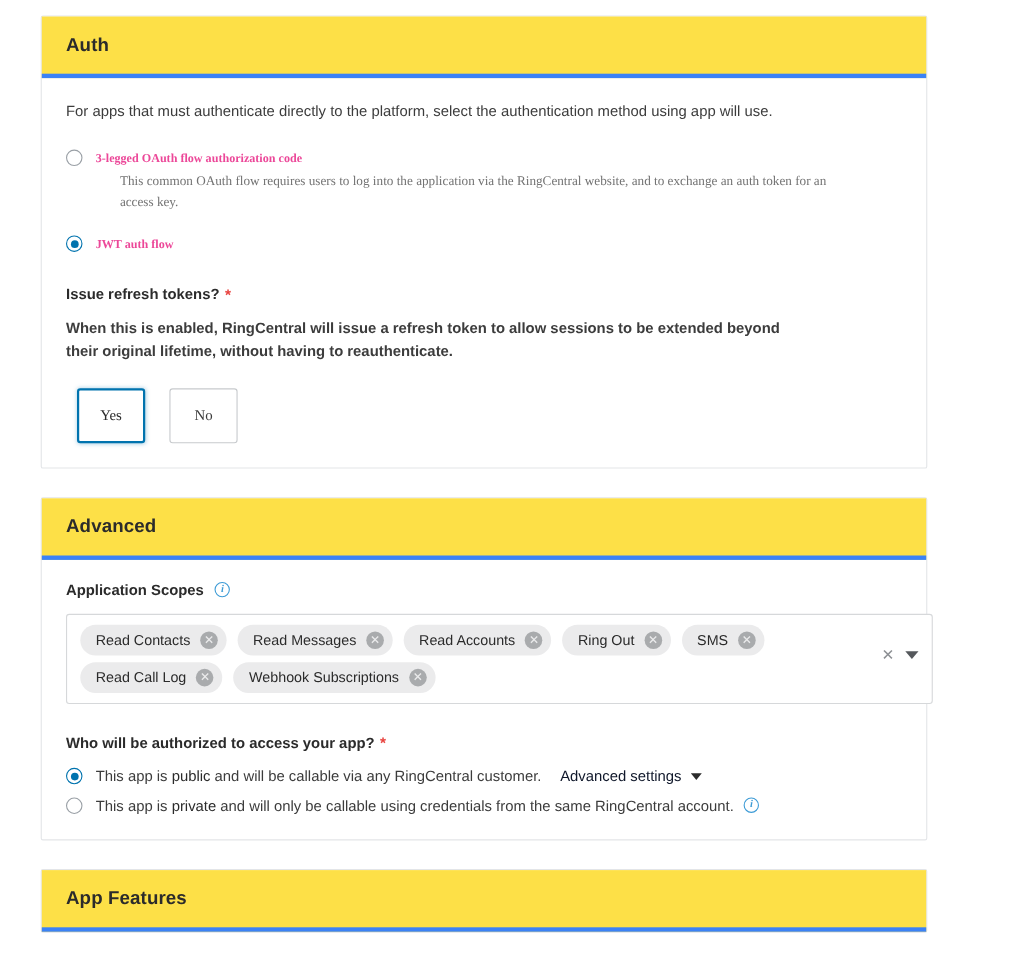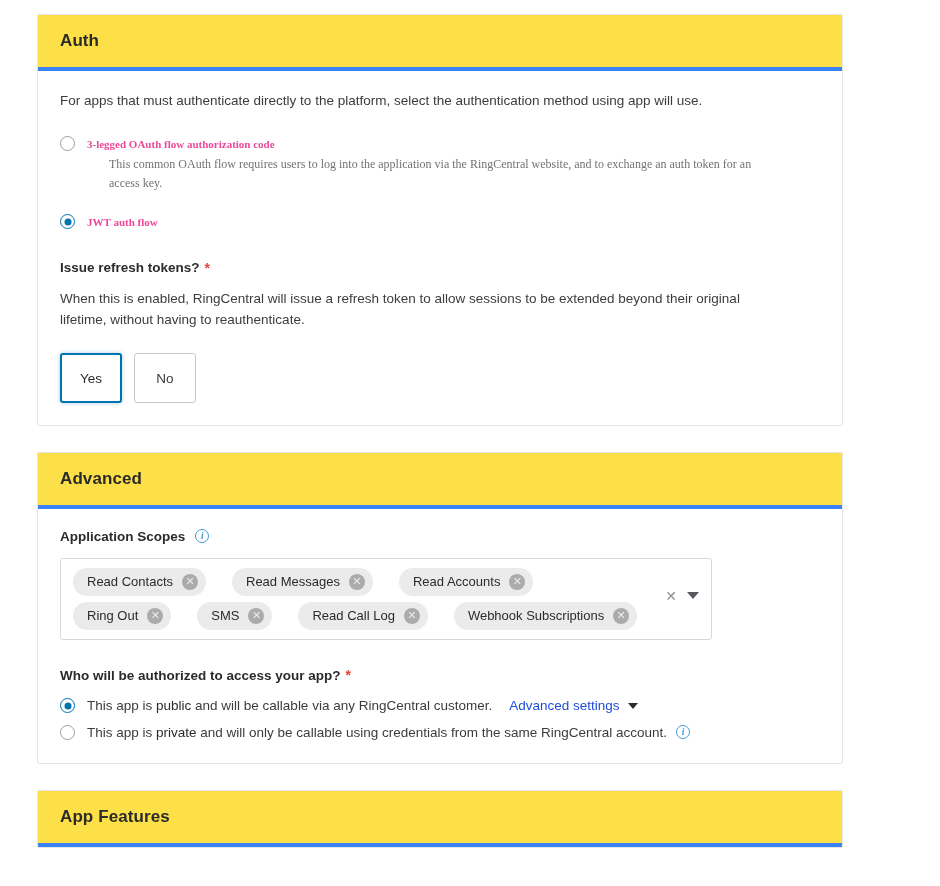--- a/index.html
+++ b/index.html
@@ -120,37 +120,39 @@
     align-items: center;
   }
   .req { color: #e8413d; margin-left: 5px; font-size: 14px; line-height: 1; }
 
   .helper {
     font-size: 13.5px;
     color: #3c3c3c;
     line-height: 1.55;
     margin: 14px 0 0 0;
     max-width: 680px;
+    font-weight: bold;
   }
 
   
   .toggle-row { display: flex; gap: 12px; margin-top: 22px; }
   .toggle-btn {
     width: 62px;
     height: 50px;
     border: 1px solid #c7cacd;
     border-radius: 3px;
     background: #fff;
-    font-family: Liberation Sans, sans-serif;
+    font-family: Liberation Serif, serif;
     font-size: 13.5px;
     color: #3c3c3c;
     display: flex;
     align-items: center;
     justify-content: center;
     cursor: pointer;
+    margin-left: 10px;
   }
   .toggle-btn.selected {
     border: 2px solid #0073ae;
     box-shadow: 0 0 4px rgba(0,115,174,0.35);
     color: #2b2b2b;
   }
 
   
   .info-icon {
     display: inline-flex;
@@ -174,24 +176,24 @@
   
   .scopes-box {
     margin-top: 14px;
     border: 1px solid #d6d8da;
     border-radius: 3px;
     min-height: 78px;
     padding: 9px 58px 9px 12px;
     display: flex;
     flex-wrap: wrap;
     align-content: flex-start;
-    gap: 6px 26px;
+    gap: 6px 10px;
     position: relative;
     background: #fff;
-    width: 652px;
+    width: 788px;
   }
   .chip {
     display: inline-flex;
     align-items: center;
     background: #ebebec;
     border-radius: 14px;
     height: 28px;
     padding: 0 8px 0 14px;
     font-size: 13px;
     color: #2b2b2b;
@@ -270,21 +272,21 @@
     background: #0073ae;
     transform: translate(-50%, -50%);
   }
   .access-text {
     font-size: 13.5px;
     color: #3c3c3c;
     line-height: 1.3;
   }
   .access-text b { color: #2b2b2b; font-weight: normal; }
   .adv-link {
-    color: #1d4ed8;
+    color: #0f172a;
     font-size: 13.5px;
     margin-left: 17px;
     cursor: pointer;
     text-decoration: none;
   }
   .adv-caret {
     display: inline-block;
     width: 0; height: 0;
     border-left: 5px solid transparent;
     border-right: 5px solid transparent;

